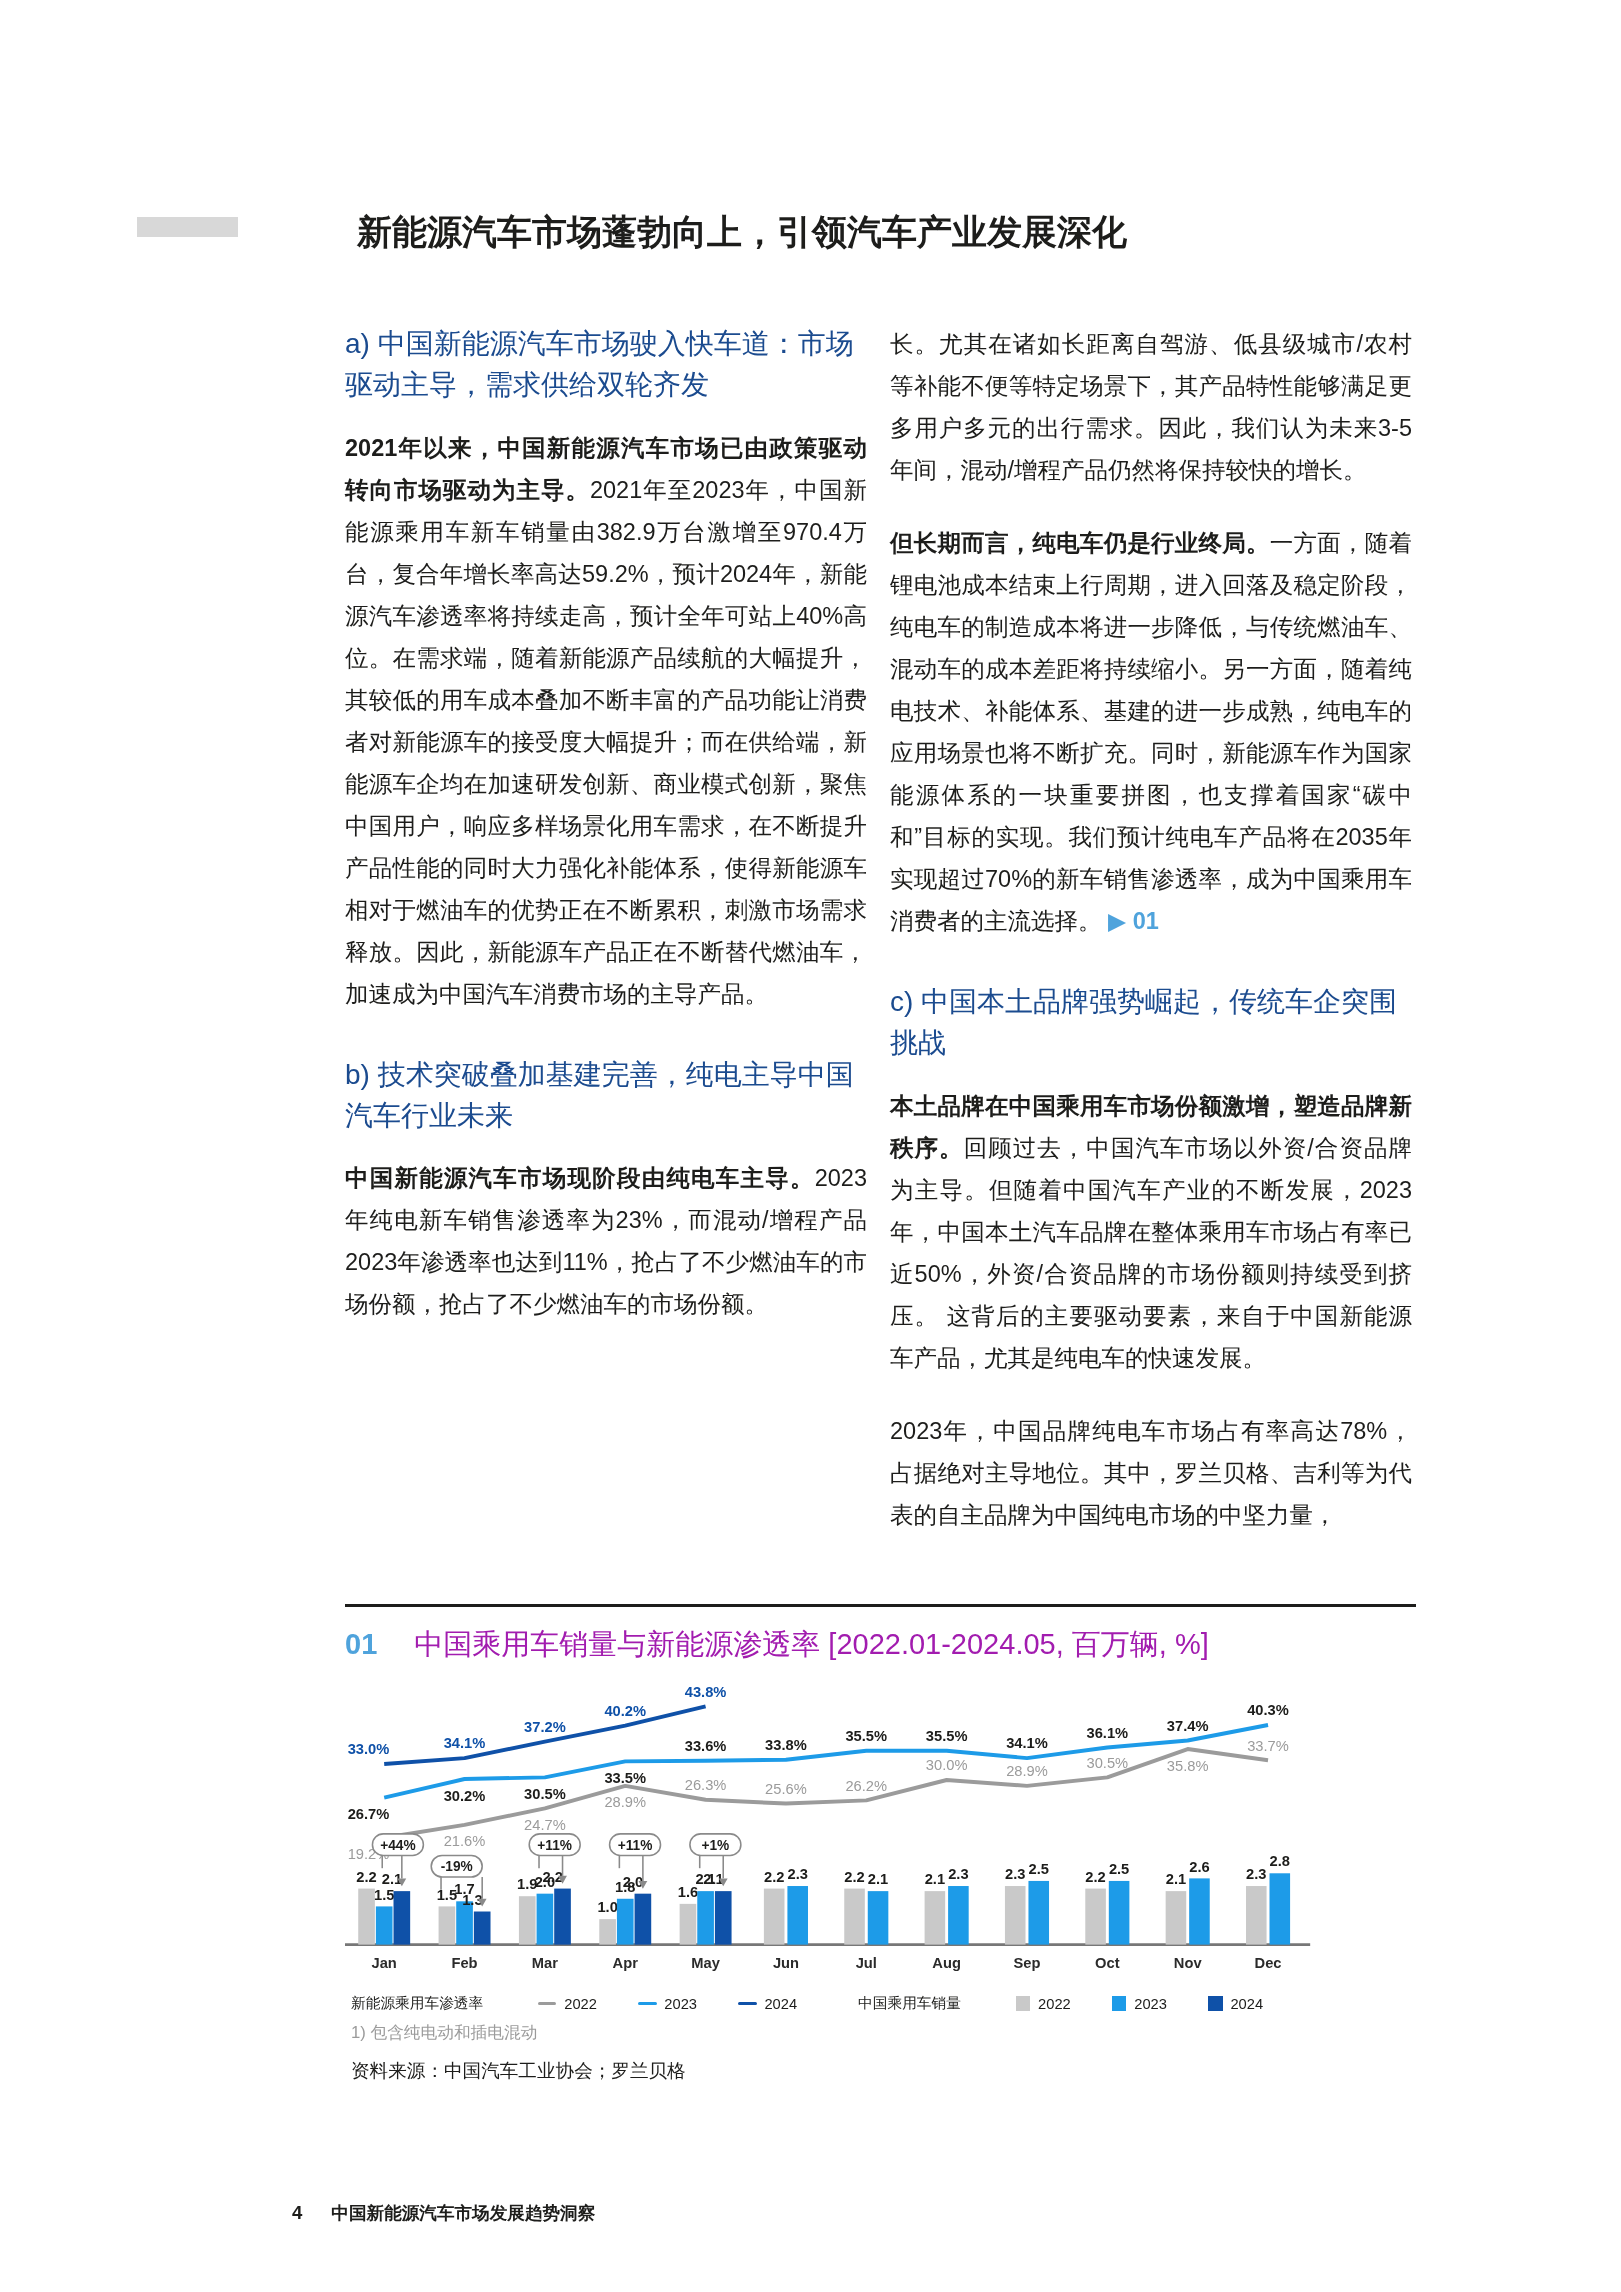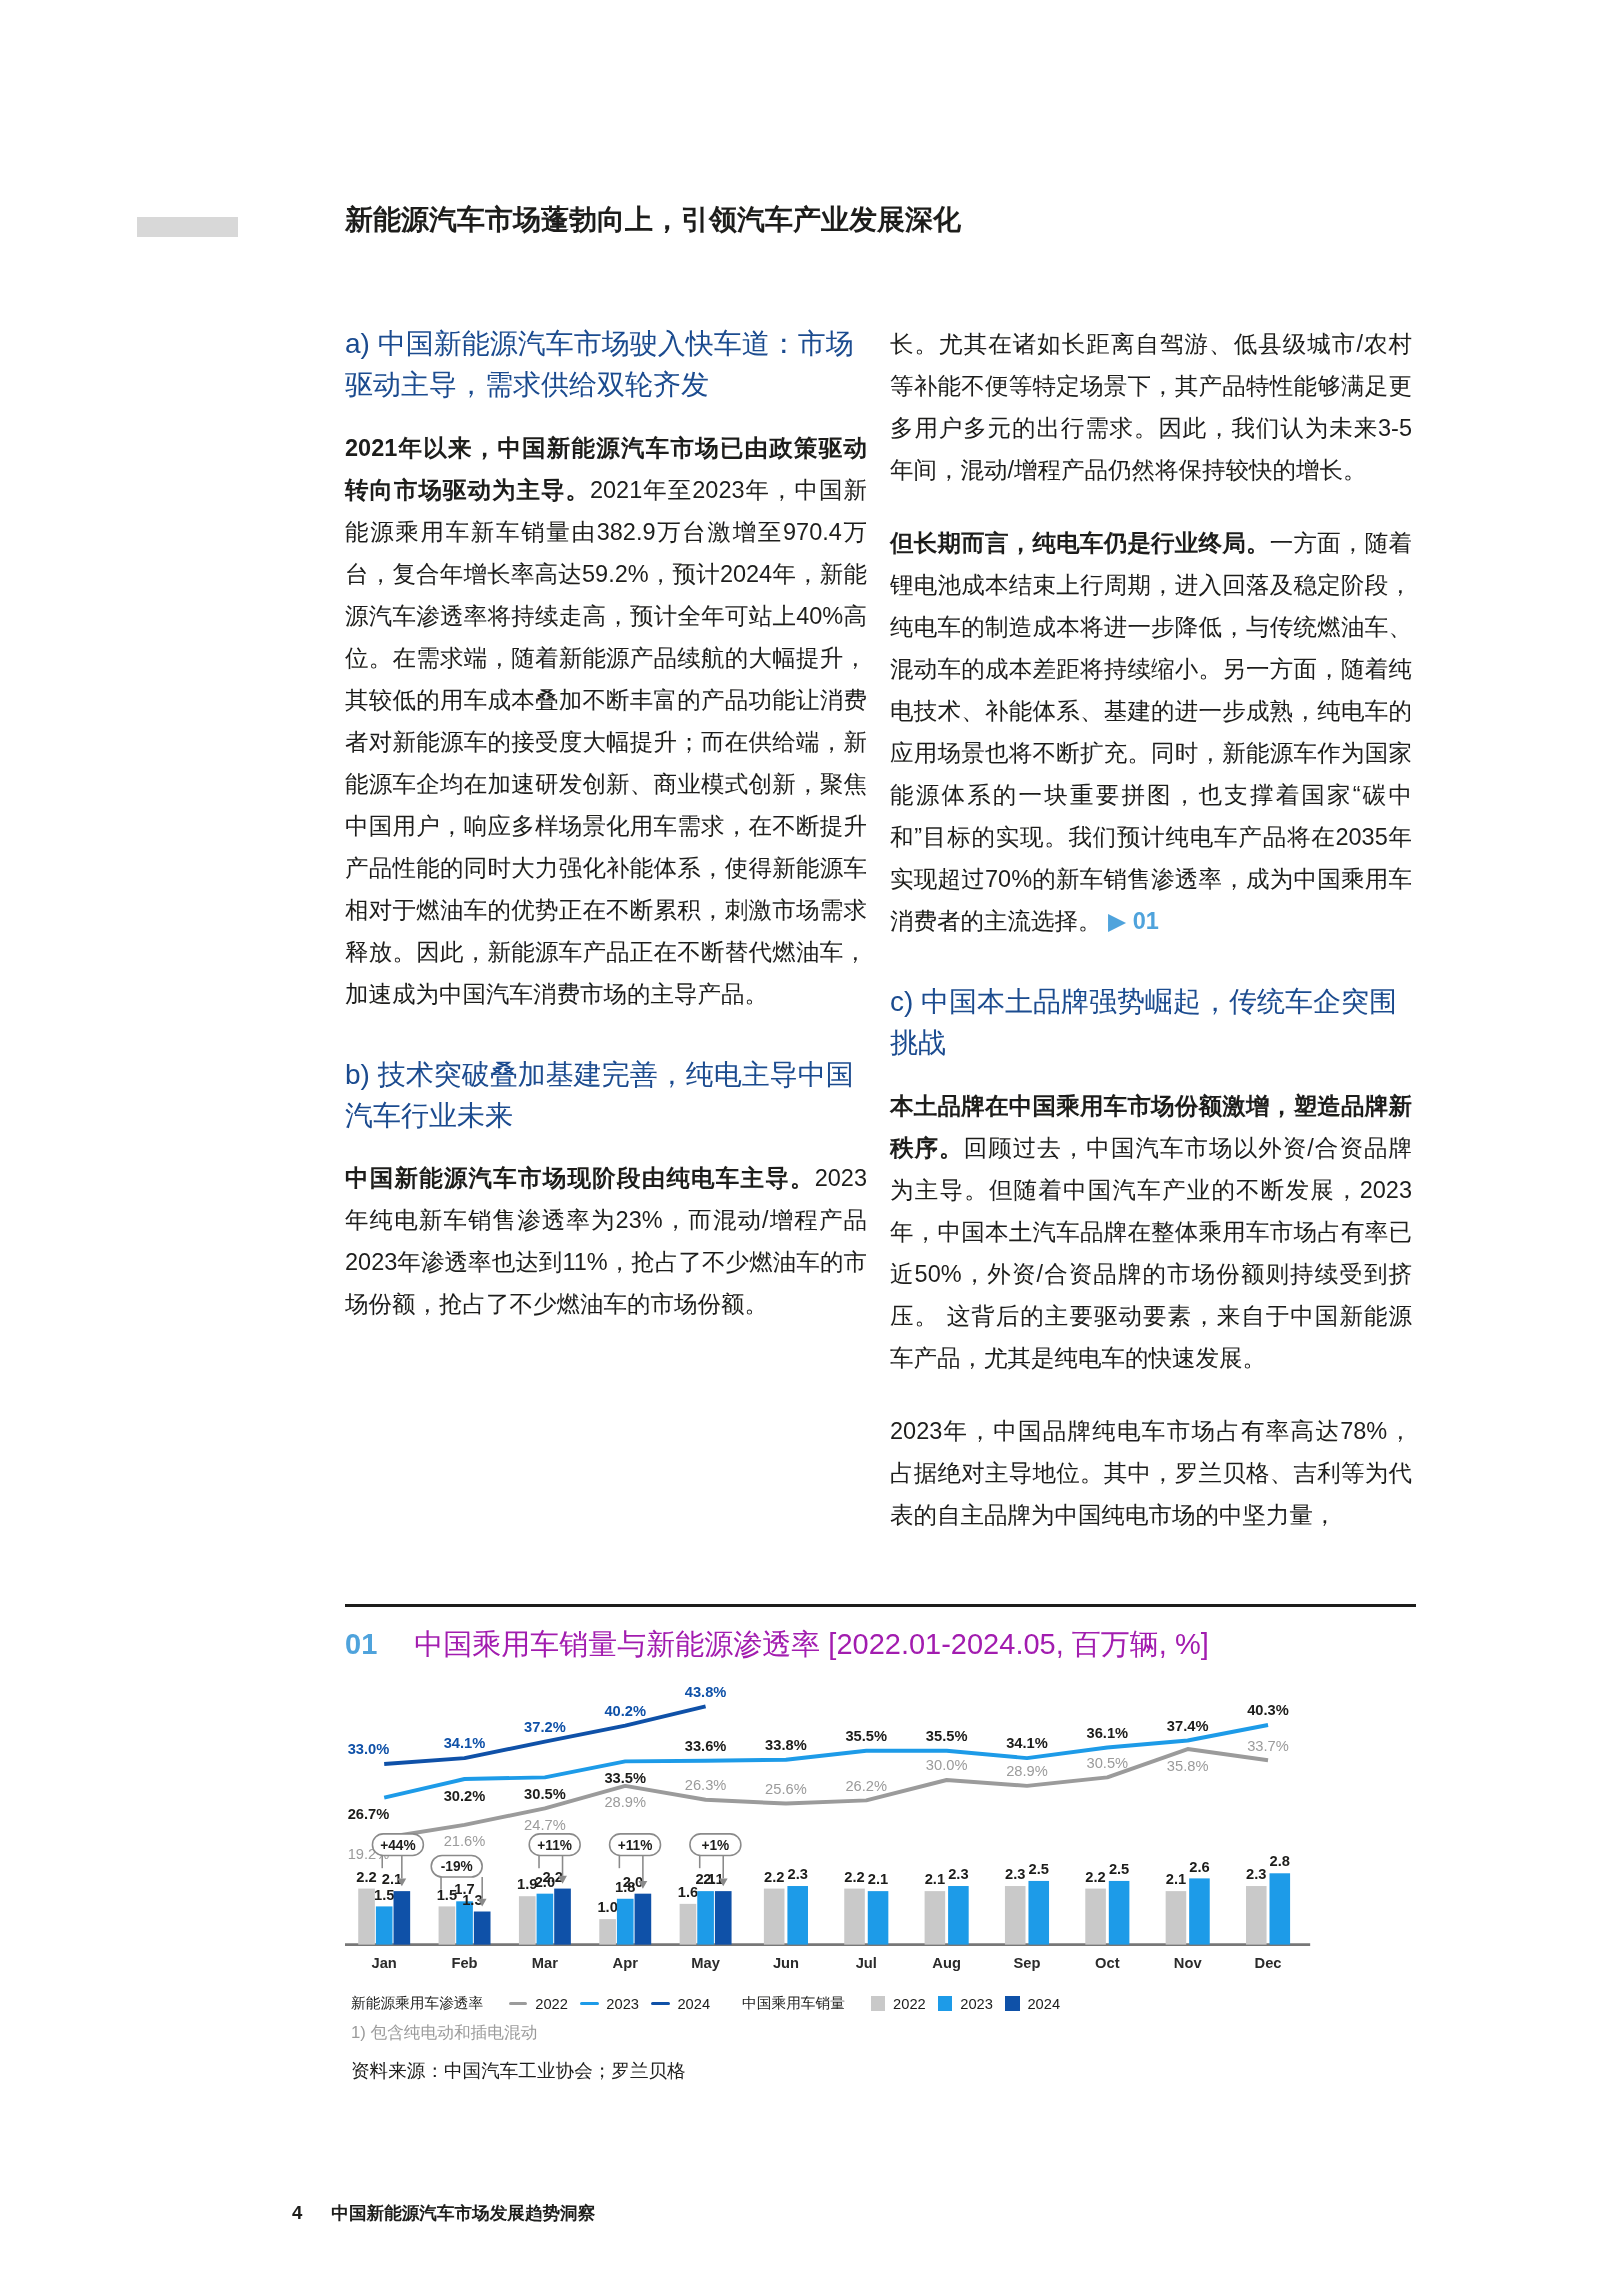--- a/index.html
+++ b/index.html
@@ -1,34 +1,34 @@
 <!DOCTYPE html>
 <html><head>
 <meta charset="utf-8">
 <style>
   html,body{margin:0;padding:0;background:#ffffff;}
   .page{position:relative;width:1621px;height:2293px;background:#ffffff;
         font-family:"Liberation Sans","DejaVu Sans",sans-serif;color:#1d1d1b;overflow:hidden;}
   .band{position:absolute;left:137px;top:217px;width:101px;height:19.6px;background:#d8d8d8;}
-  .title{position:absolute;left:345px;top:196px;margin:0;font-size:28px;line-height:47px;font-weight:700;color:#1d1d1b;}
+  .title{position:absolute;left:345px;top:196px;margin:12px;font-size:35px;line-height:47px;font-weight:700;color:#1d1d1b;}
   .col{position:absolute;top:323px;width:522px;}
   .col-left{left:345px;}
   .col-right{left:890px;}
   .h{color:#1b4b8f;font-size:28px;line-height:41px;font-weight:400;margin:39px 0 21.6px;}
   .col .h:first-child{margin-top:0;}
   .p{font-size:23.5px;line-height:42px;text-align:justify;margin:0 0 31px;}
   .p b{font-weight:700;color:#1d1d1b;}
   .tight{margin-bottom:0;}
   .ref{color:#4fa3dc;font-weight:700;white-space:nowrap;}
   .rule{position:absolute;left:345px;top:1604px;width:1071px;height:2.9px;background:#1d1d1b;}
   .chart-head{position:absolute;left:345px;top:1625px;width:1071px;display:flex;align-items:baseline;gap:37px;}
   .cnum{color:#4fa3dc;font-size:29px;font-weight:700;}
   .ctitle{color:#a21caf;font-size:29px;font-weight:400;}
   .chart{position:absolute;left:345px;top:1672px;width:1071px;height:314px;}
-  .legend{position:absolute;left:351px;top:1994px;display:flex;align-items:center;gap:12px;font-size:14.7px;color:#1d1d1b;}
+  .legend{position:absolute;left:351px;top:1994px;display:flex;align-items:center;gap:41px;font-size:14.7px;color:#1d1d1b;}
   .lg-t{margin-right:13.7px;}
   .lg-t2{margin-left:20px;}
   .lg-i{display:inline-flex;align-items:center;gap:7.8px;text-align:right;}
   .lg-line{display:inline-block;width:18.6px;height:3.9px;border-radius:2px;}
   .lg-sq{display:inline-block;width:14.7px;height:14.7px;}
   .footnote{position:absolute;left:351px;top:2021px;font-size:16.7px;color:#9b9b9b;}
   .source{position:absolute;left:351px;top:2058px;font-size:18.6px;color:#1d1d1b;}
   .footer{position:absolute;left:292px;top:2201px;display:flex;gap:29px;align-items:baseline;}
   .pnum{font-size:18.6px;font-weight:700;}
   .ftext{font-size:17.6px;font-weight:700;}

